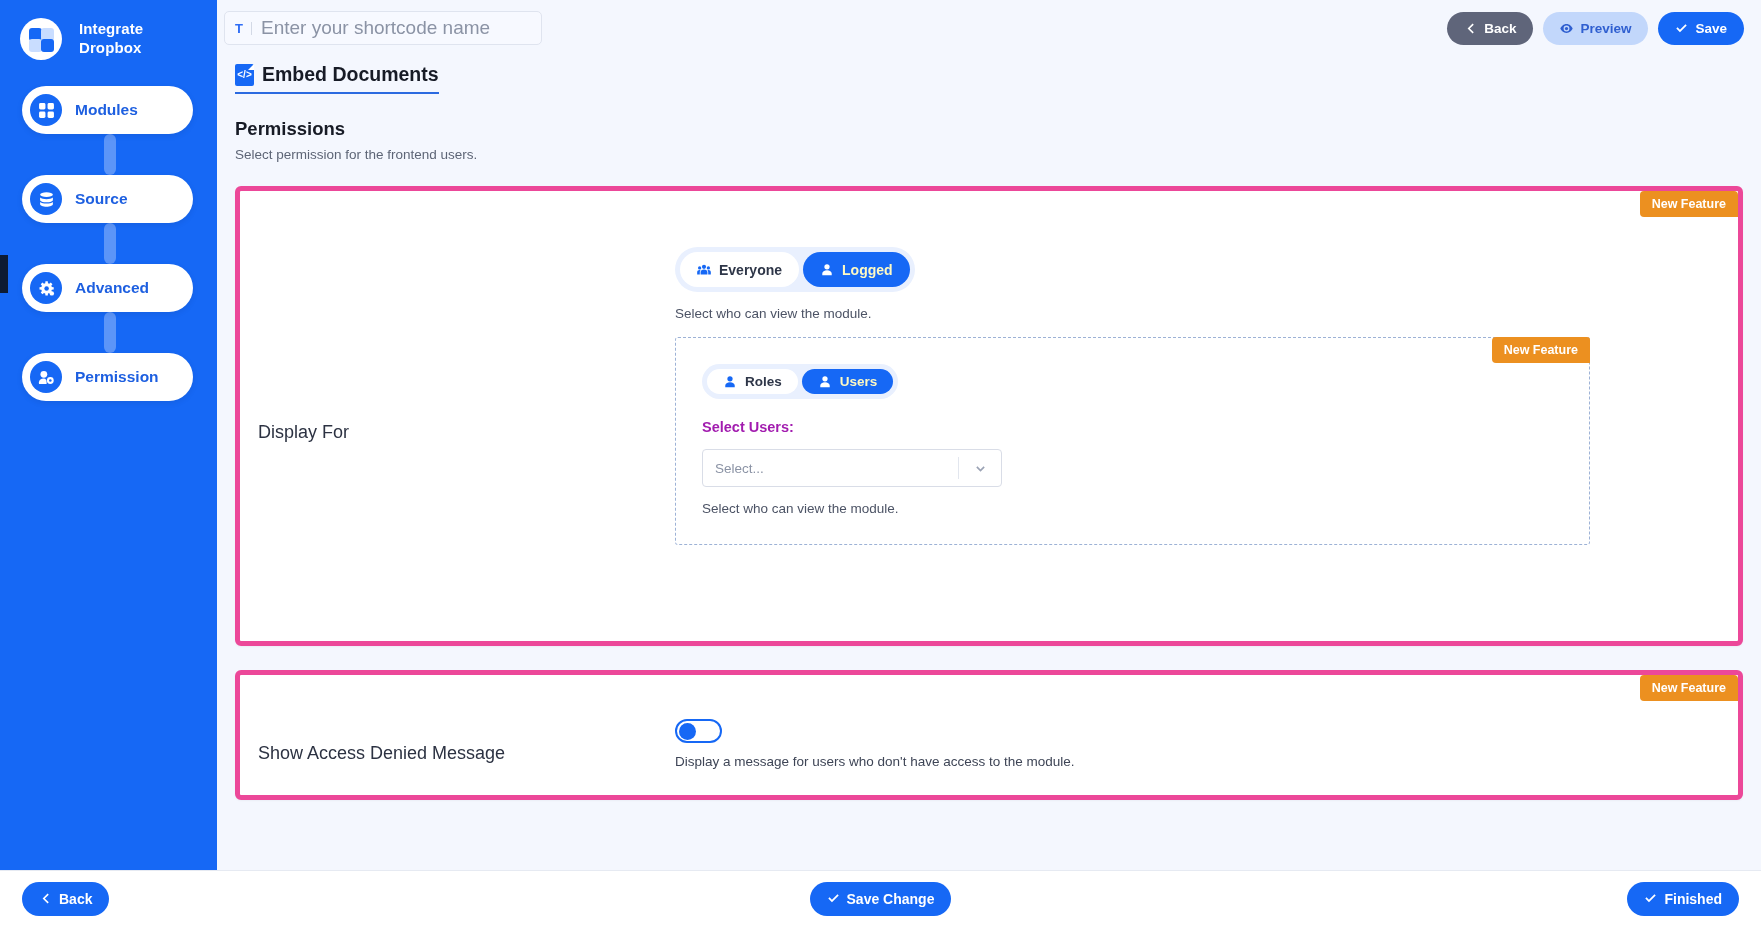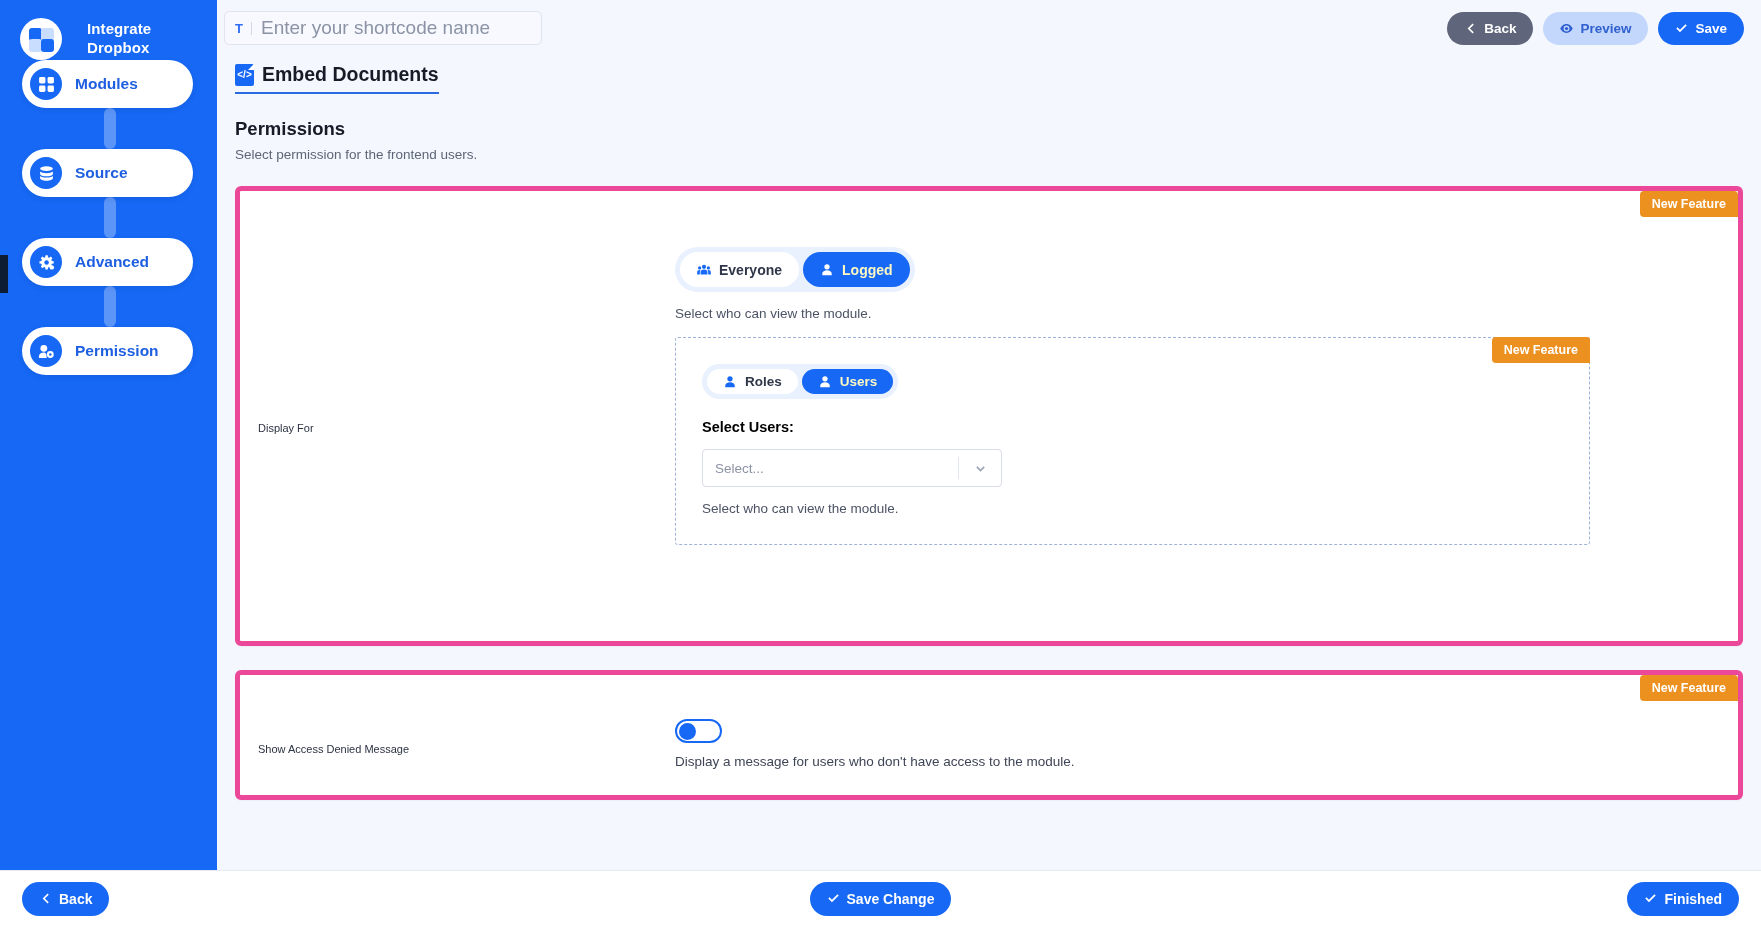--- a/index.html
+++ b/index.html
@@ -17,42 +17,42 @@
     background: #1668f5;
     position: relative;
     flex: 0 0 217px;
     z-index: 5;
   }
   .left-notch {
     position: absolute; left: 0; top: 255px;
     width: 8px; height: 38px; background: #0d1b33;
   }
   .brand {
-    display: flex; align-items: center; gap: 25px;
+    display: flex; align-items: center; gap: 17px;
     padding: 18px 0 0 20px;
   }
   .brand-logo {
     width: 42px; height: 42px; border-radius: 50%;
     background: #ffffff;
     display: flex; align-items: center; justify-content: center;
     flex: 0 0 42px;
     position: relative;
   }
   .brand-logo .sq {
     position: absolute; border-radius: 3px; background: #1668f5;
   }
   .brand-logo .sq1 { width: 13px; height: 13px; left: 9px;  top: 10px; }
   .brand-logo .sq2 { width: 13px; height: 13px; left: 21px; top: 10px; background:#c9ddff;}
   .brand-logo .sq3 { width: 13px; height: 13px; left: 9px;  top: 21px; background:#c9ddff;}
   .brand-logo .sq4 { width: 13px; height: 13px; left: 21px; top: 21px; }
   .brand-text {
     color: #fff; font-size: 15px; font-weight: 700; line-height: 1.25;
     letter-spacing: .1px;
   }
-  .nav { position: relative; }
+  .nav { position: relative; margin-top: 26px; }
   .connector {
     position: absolute; left: 104px; width: 12px;
     background: rgba(255,255,255,0.30);
     border-radius: 6px;
   }
   .nav-item {
     position: relative;
     margin: 0 24px 0 22px;
     height: 48px;
     background: #ffffff;
@@ -140,21 +140,21 @@
 
   .card {
     margin: 24px 18px 0 18px;
     background: #fff; border: 5px solid #ec4899;
     border-radius: 6px; position: relative;
     box-shadow: 0 1px 2px rgba(20,30,60,.04);
   }
   .card-row { display: flex; align-items: flex-start; }
   .row-label {
     width: 435px; flex: 0 0 435px;
-    font-size: 11px; color: #2c3242;
+    font-size: 18px; color: #2c3242;
     padding-left: 18px;
   }
   .row-body { flex: 1; padding-right: 20px; }
 
   .badge-new {
     position: absolute; right: 0; top: 0;
     background: #ec9020; color: #fff;
     font-size: 12.5px; font-weight: 700;
     padding: 6px 12px; border-radius: 4px 4px 0 4px;
     white-space: nowrap;
@@ -180,21 +180,21 @@
 
   .helper { font-size: 13.5px; color: #4c5365; margin-top: 14px; }
 
   .dashbox {
     border: 1px dashed #9db2d6; border-radius: 3px;
     margin-top: 16px; position: relative;
     padding: 26px 0 28px 26px;
     width: 915px;
   }
   .dashbox .badge-new { right: -1px; top: -1px; border-radius: 4px 3px 0 4px;}
-  .field-label { font-size: 14.5px; font-weight: 700; color: #000000; margin-top: 20px; }
+  .field-label { font-size: 14.5px; font-weight: 700; color: #a21caf; margin-top: 20px; }
   .select {
     margin-top: 14px; width: 300px; height: 38px;
     background: #fff; border: 1px solid #d9dde7; border-radius: 4px;
     display: flex; align-items: center; cursor: pointer;
   }
   .select-value { flex: 1; padding-left: 12px; font-size: 13.5px; color: #8b93a5; }
   .select-div { width: 1px; height: 22px; background: #e2e6ee; }
   .select-arrow {
     width: 42px; display: flex; align-items: center; justify-content: center;
   }

